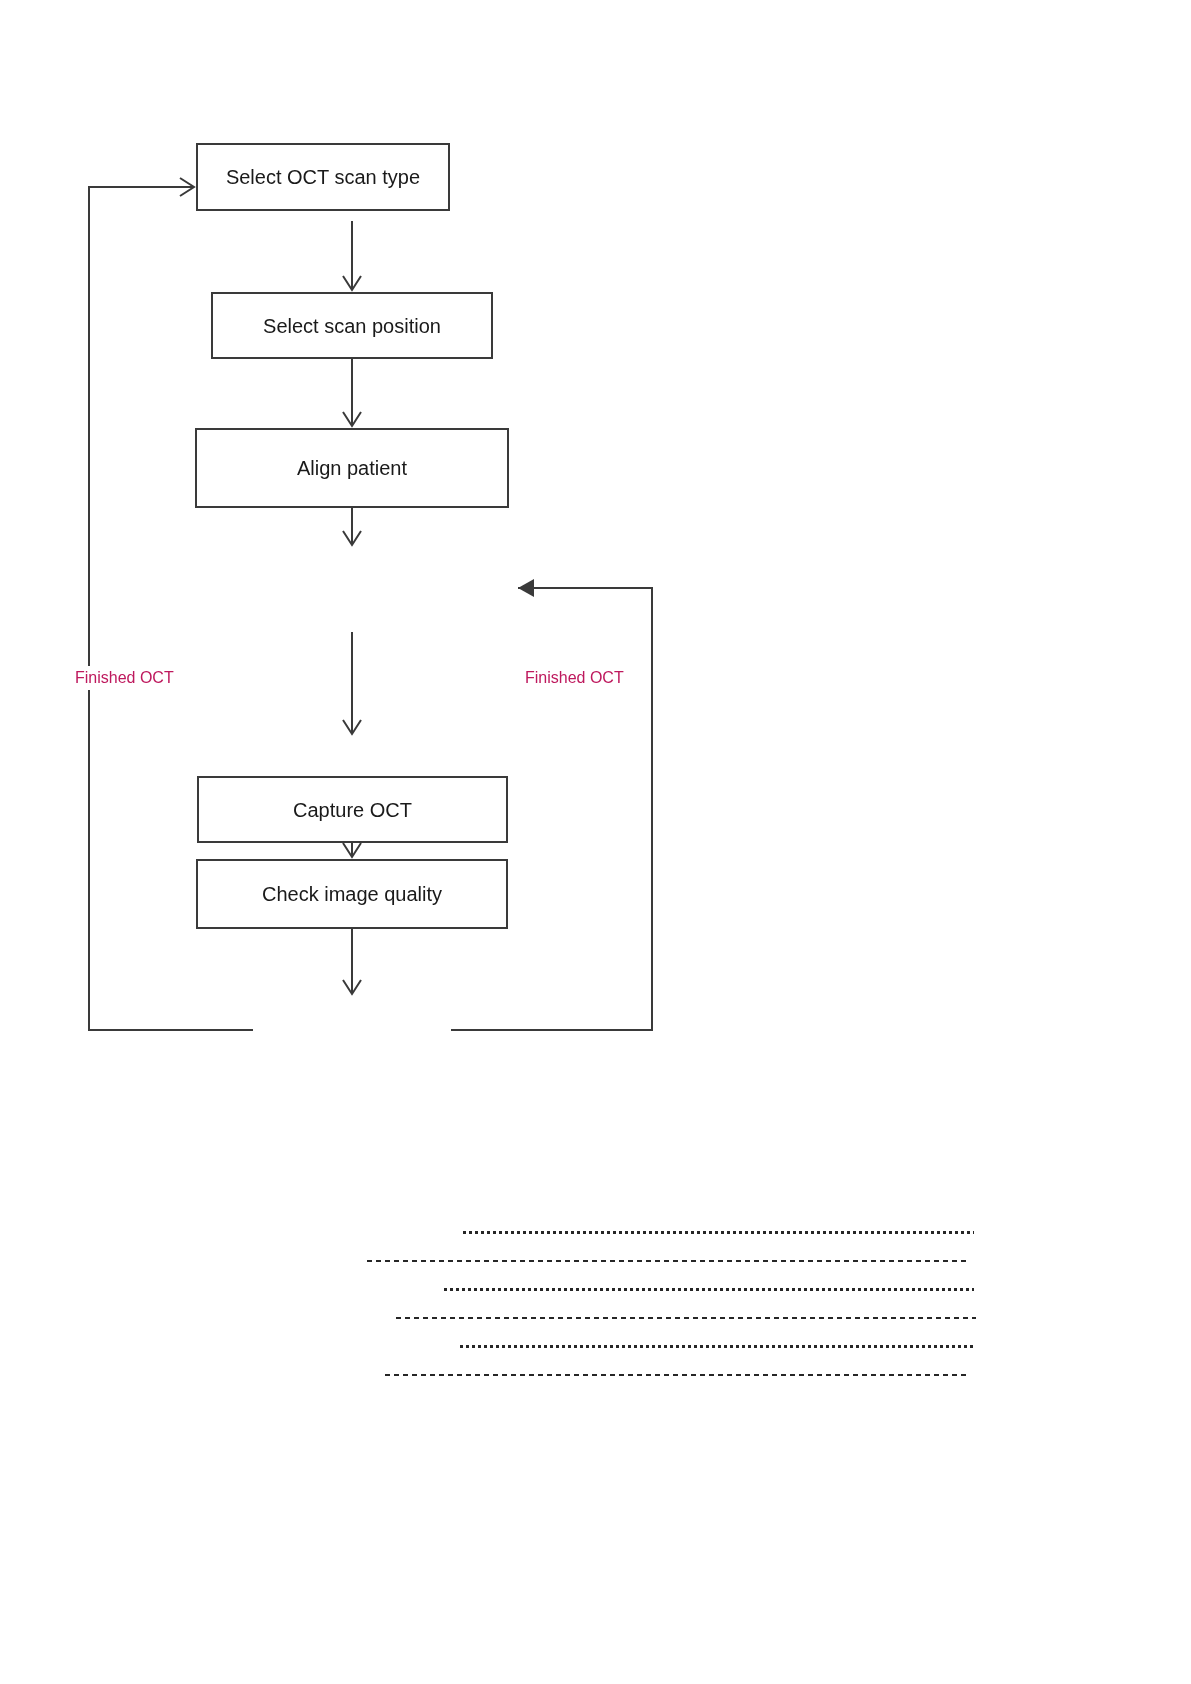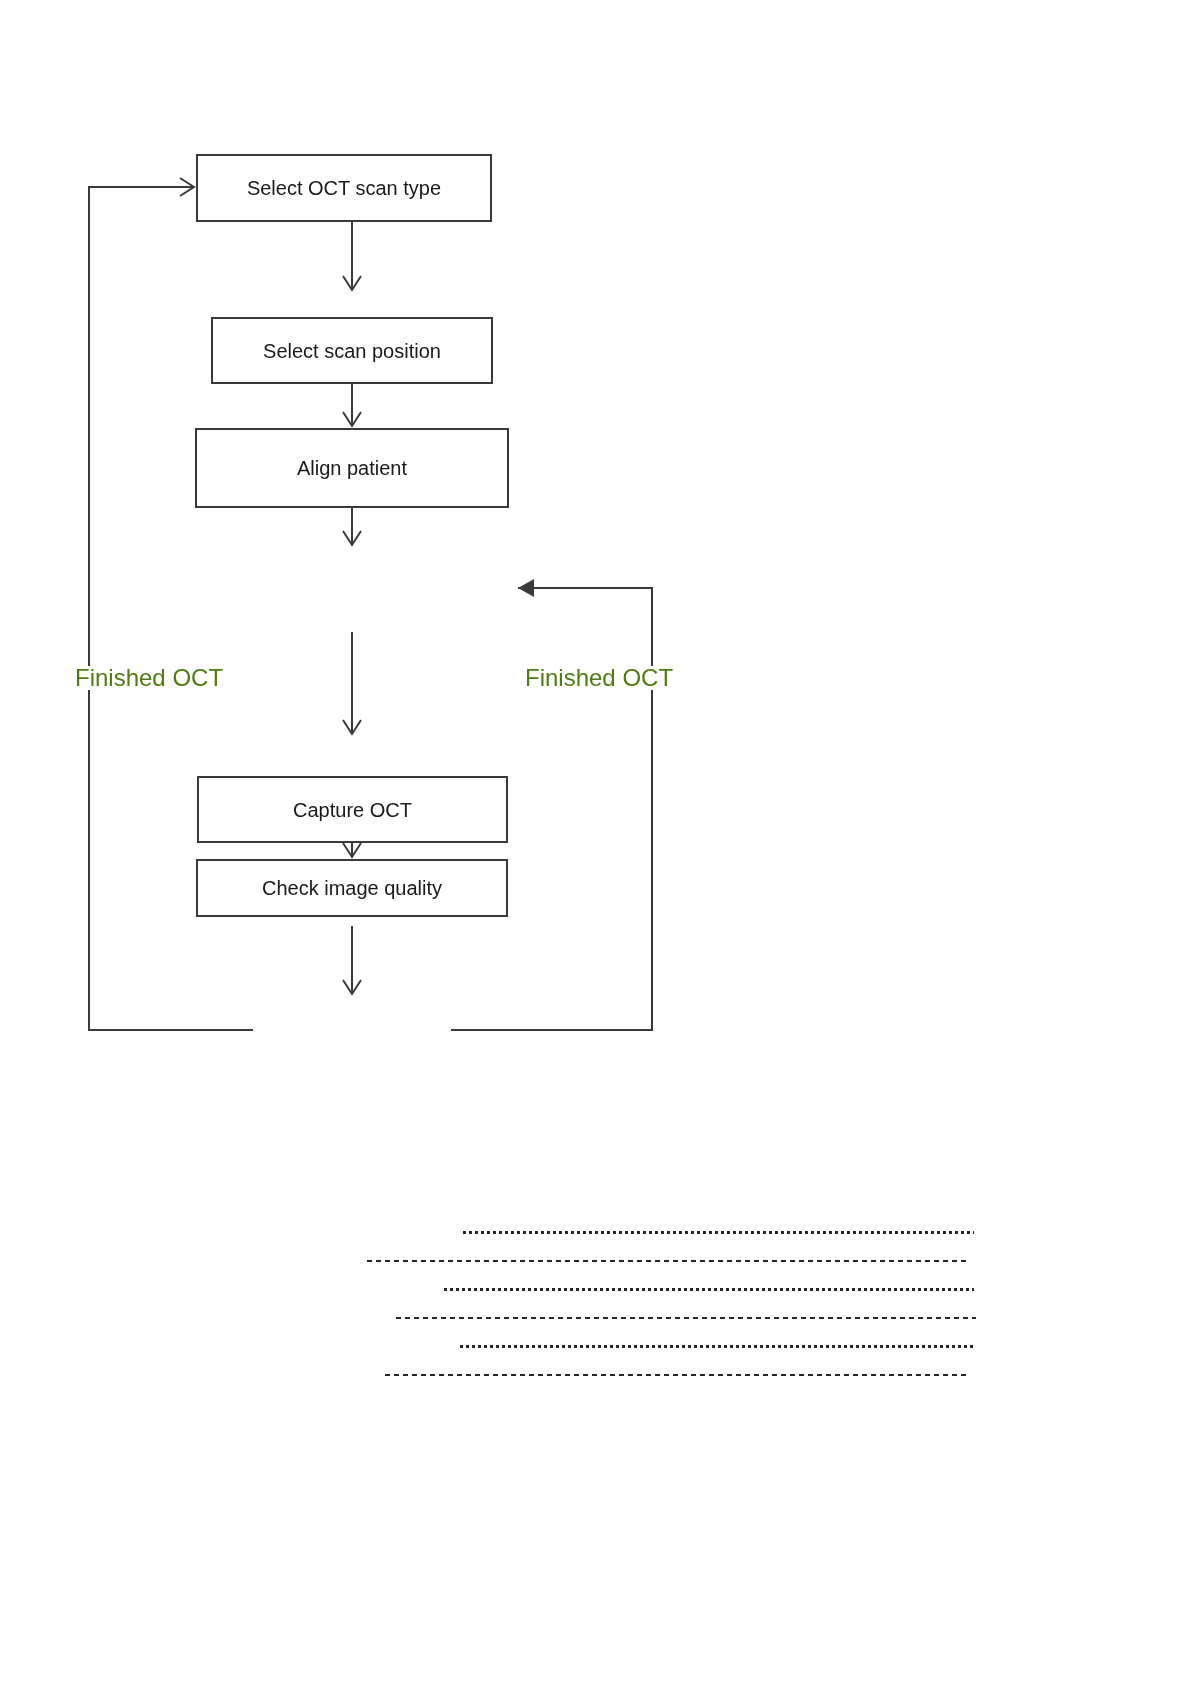--- a/index.html
+++ b/index.html
@@ -24,35 +24,35 @@
     background: #ffffff;
     display: flex;
     align-items: center;
     justify-content: center;
     text-align: center;
     font-size: 20px;
     line-height: 24px;
     white-space: pre-line;
     color: #1a1a1a;
   }
-  .node-1 { left: 196px; top: 154px; width: 296px; height: 68px; }
-  .node-2 { left: 211px; top: 292px; width: 282px; height: 67px; margin-top: 25px; }
+  .node-1 { left: 196px; top: 143px; width: 254px; height: 68px; }
+  .node-2 { left: 211px; top: 292px; width: 282px; height: 67px; }
   .node-3 { left: 195px; top: 428px; width: 314px; height: 80px; }
   .node-4 { left: 188px; top: 547px; width: 328px; height: 85px; }
   .node-5 { left: 197px; top: 736px; width: 311px; height: 67px; margin-top: 40px; }
-  .node-6 { left: 196px; top: 859px; width: 312px; height: 58px; }
+  .node-6 { left: 196px; top: 859px; width: 312px; height: 70px; }
   .node-7 { left: 253px; top: 996px; width: 198px; height: 67px; }
   .loop-label {
     position: absolute;
-    font-size: 24px;
+    font-size: 16px;
     line-height: 24px;
     background: #ffffff;
     padding: 0 2px;
     white-space: nowrap;
-    color: #4d7c0f;
+    color: #be185d;
   }
   .label-finished  { left: 73px;  top: 666px; }
   .label-recapture { left: 523px; top: 666px; }
   .answer-line { position: absolute; }
   .answer-line.dotted {
     height: 3px;
     background: repeating-linear-gradient(to right, #262626 0 3px, transparent 3px 6px);
   }
   .answer-line.dashed {
     height: 2px;

